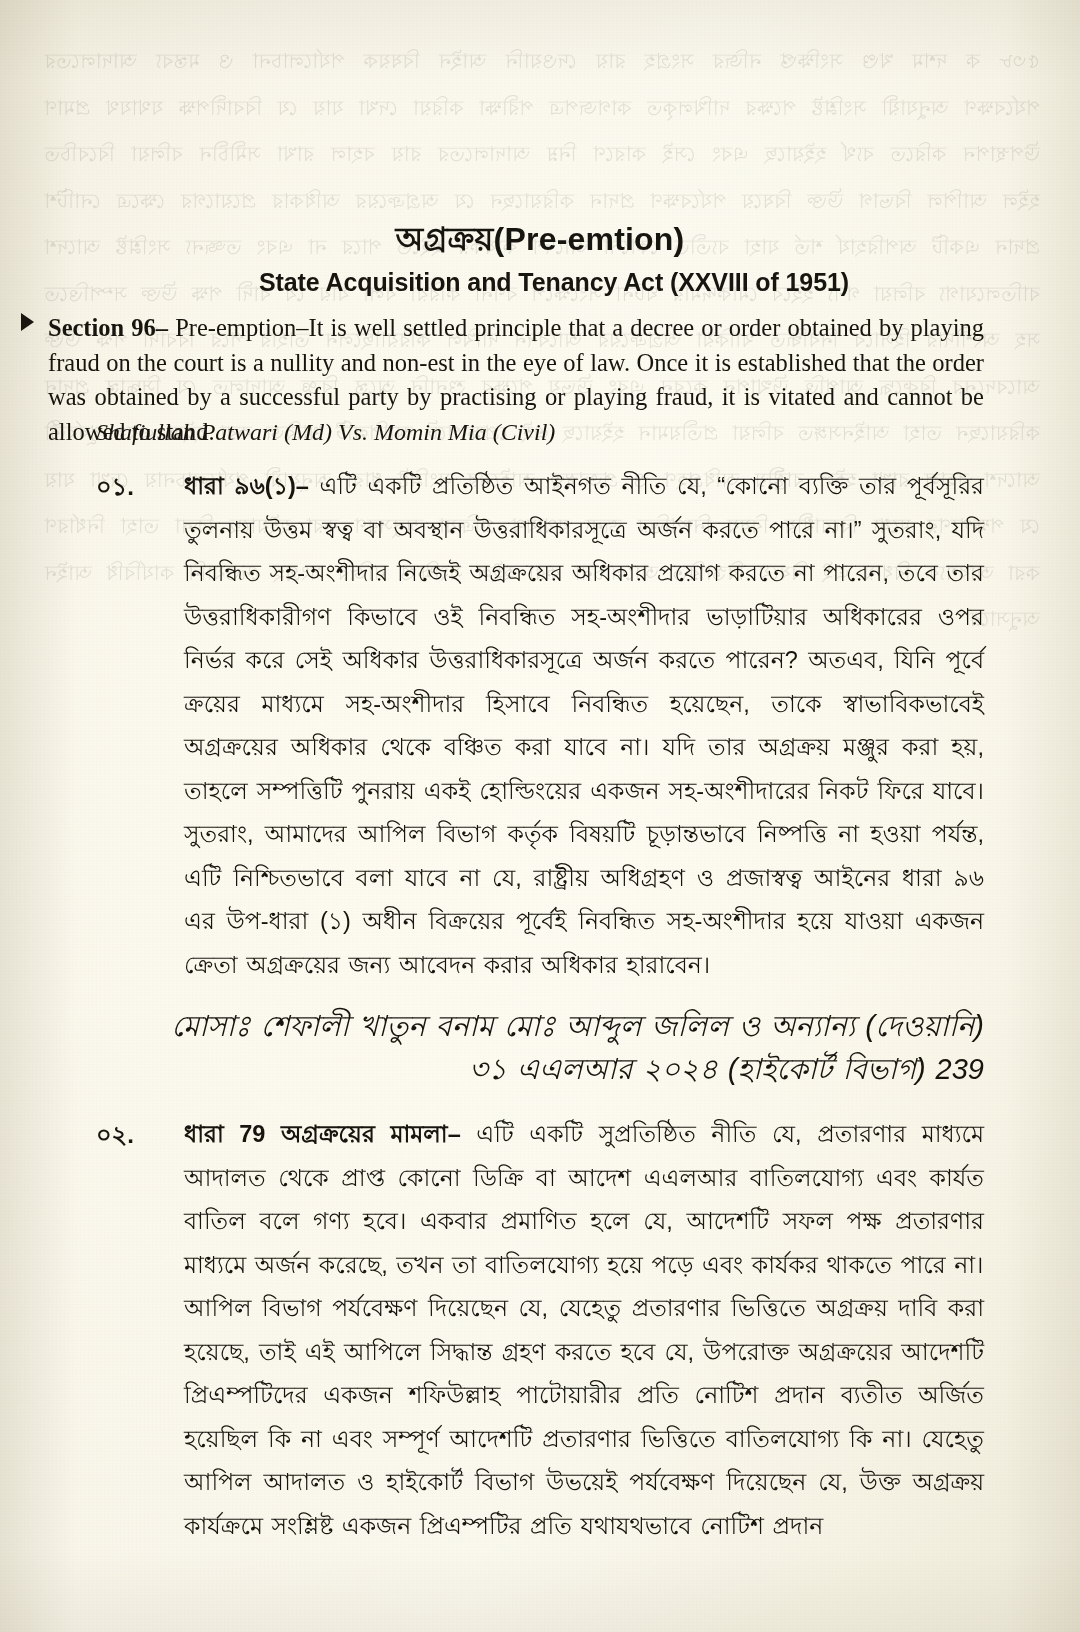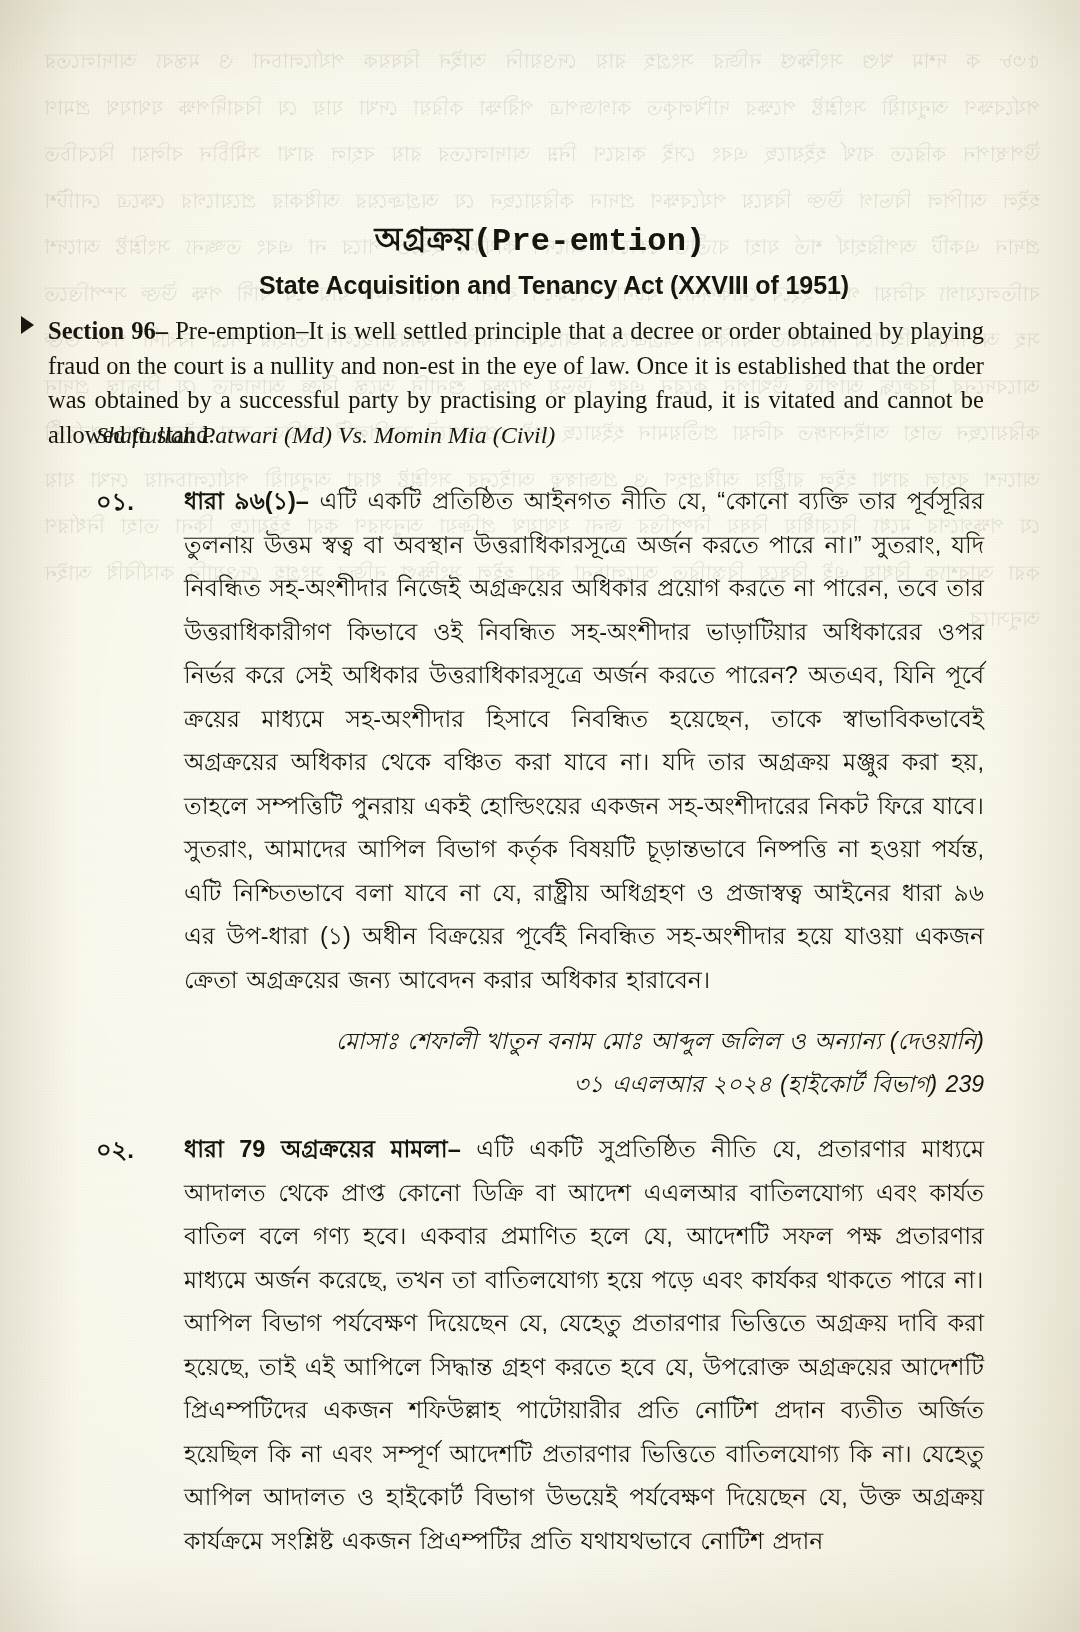--- a/index.html
+++ b/index.html
@@ -76,21 +76,21 @@
   .heading-bn {
     text-align: center;
     margin: 0;
     padding-top: 219px;
     font-family: "Liberation Sans", "DejaVu Sans", sans-serif;
     font-weight: bold;
     font-size: 32px;
     line-height: 40px;
     letter-spacing: .2px;
   }
-  .heading-bn .latin { font-family: Liberation Mono, monospace; }
+  .heading-bn .latin { font-family: Liberation Sans, sans-serif; }
 
   .heading-en {
     text-align: center;
     margin: 8px 0 0 0;
     font-family: "Liberation Sans", "DejaVu Sans", sans-serif;
     font-weight: bold;
     font-size: 25px;
     line-height: 30px;
     letter-spacing: -0.1px;
     padding-left: 28px;
@@ -125,21 +125,21 @@
     line-height: 34px;
     margin: -34px 96px 0 96px;
   }
   .cite-en.second {
     margin-top: 0;
   }
 
   
   .item {
     position: relative;
-    margin: 28px 96px 0 96px;
+    margin: 16px 96px 0 96px;
     padding-left: 88px;
     font-family: "Liberation Sans", "DejaVu Sans", sans-serif;
     font-size: 23.5px;
     line-height: 43.5px;
     text-align: justify;
     text-justify: inter-word;
     word-spacing: 2px;
   }
   .item .num {
     position: absolute;
@@ -154,21 +154,21 @@
   }
   .item p {
     margin: 0;
   }
   .item p + p { margin-top: 0; }
 
   .cite-bn {
     text-align: right;
     font-family: "Liberation Sans", "DejaVu Sans", sans-serif;
     font-style: italic;
-    font-size: 23px;
+    font-size: 29px;
     line-height: 43px;
     margin-right: 96px;
     word-spacing: 2px;
   }
   .cite-bn.first { margin-top: 18px; }
 </style>
 </head>
 <body>
 
 <div class="page"></div>

